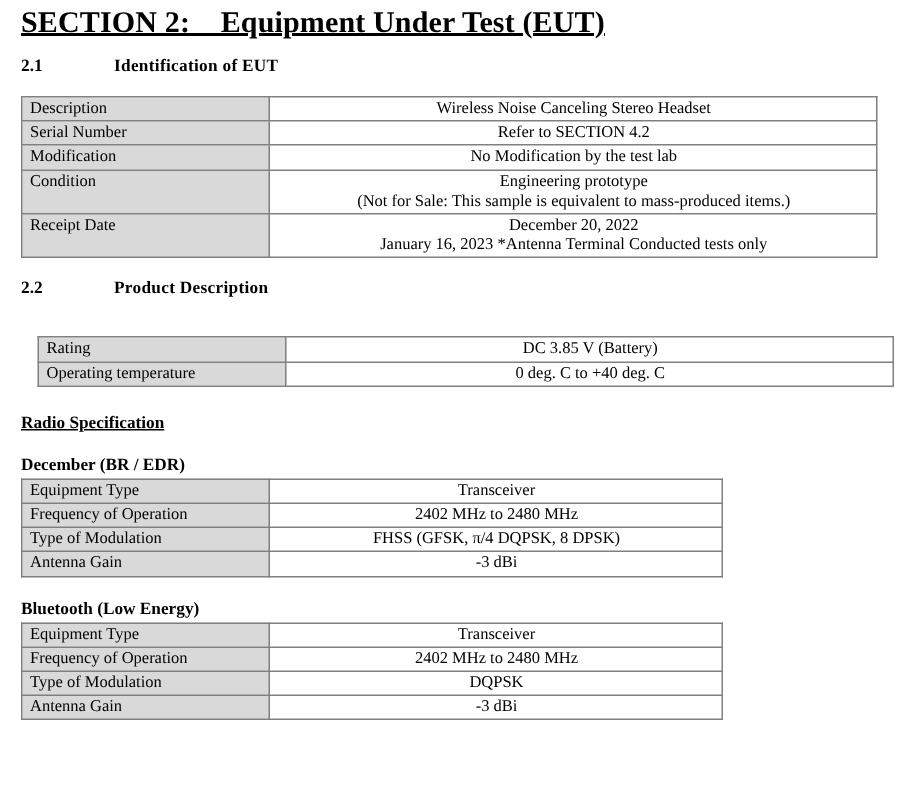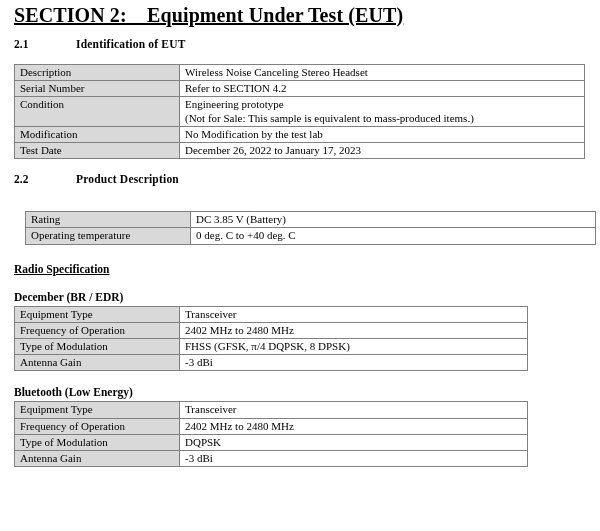--- a/index.html
+++ b/index.html
@@ -78,28 +78,29 @@
     vertical-align: top;
     font-size: 11px;
     line-height: 13.2px;
   }
   td.lbl {
     background: #d9d9d9;
     width: 155px;
   }
   td.val {
     background: #ffffff;
+    text-align: center;
   }
   .line2 {
     display: block;
   }
 
   .t-ident { width: 571px; }
   .t-general { width: 571px; margin-left: 11px; }
-  .t-bt { width: 514px; }
+  .t-bt { width: 468px; }
 
   
   .sp-a { height: 13px; }
   .sp-b { height: 13px; }
   .sp-c { height: 13px; }
   .sp-d { height: 10px; }
   .sp-e { height: 15px; }
   .sp-f { height: 14px; }
   .sp-g { height: 13px; }
   .sp-h { height: 2px; }
@@ -130,36 +131,37 @@
           <span>Wireless Noise Canceling Stereo Headset</span>
         </td>
       </tr>
       <tr>
         <td class="lbl">Serial Number</td>
         <td class="val">
           <span>Refer to SECTION 4.2</span>
         </td>
       </tr>
       <tr>
+        <td class="lbl">Modification</td>
+        <td class="val">
+          <span>No Modification by the test lab</span>
+        </td>
+      </tr>
+      <tr>
         <td class="lbl">Condition</td>
         <td class="val">
           <span class="line2">Engineering prototype</span>
           <span class="line2">(Not for Sale: This sample is equivalent to mass-produced items.)</span>
         </td>
       </tr>
       <tr>
-        <td class="lbl">Modification</td>
-        <td class="val">
-          <span>No Modification by the test lab</span>
-        </td>
-      </tr>
-      <tr>
-        <td class="lbl">Test Date</td>
-        <td class="val">
-          <span>December 26, 2022 to January 17, 2023</span>
+        <td class="lbl">Receipt Date</td>
+        <td class="val">
+          <span class="line2">December 20, 2022</span>
+          <span class="line2">January 16, 2023 *Antenna Terminal Conducted tests only</span>
         </td>
       </tr>
     </tbody>
   </table>
 
   <div class="sp-c"></div>
 
   <div class="subsection">
     <span class="num">2.2</span>
     <span class="txt">Product Description</span>

